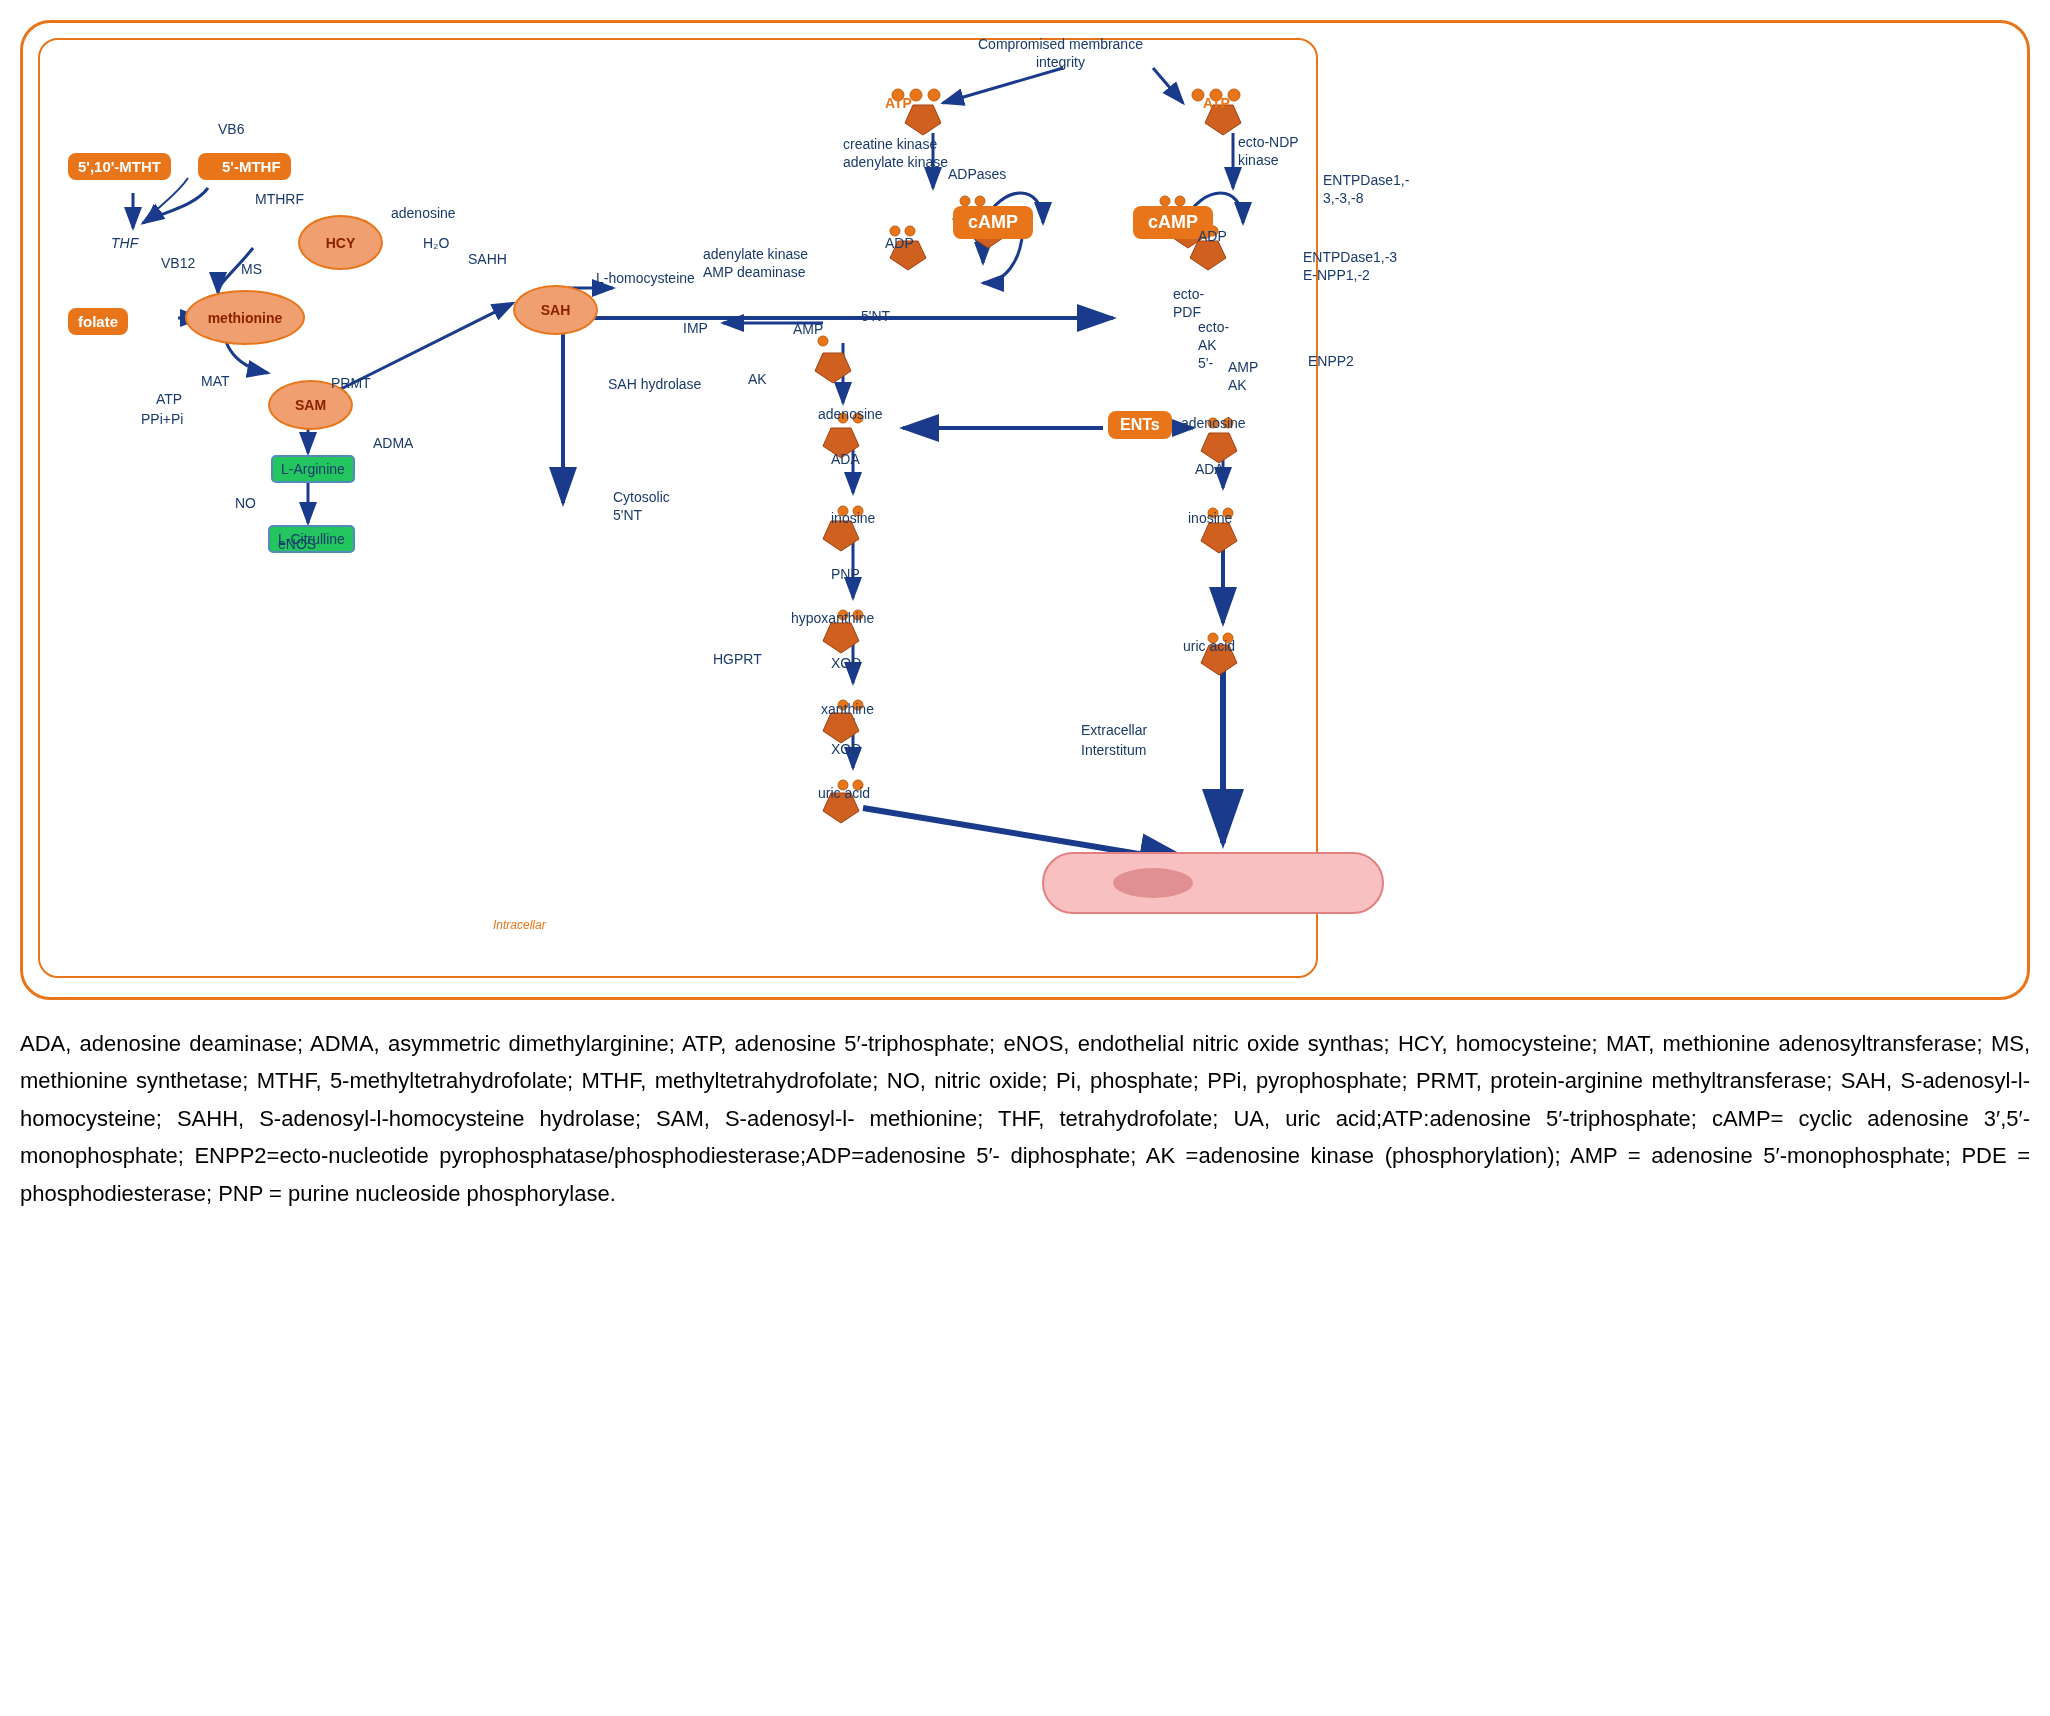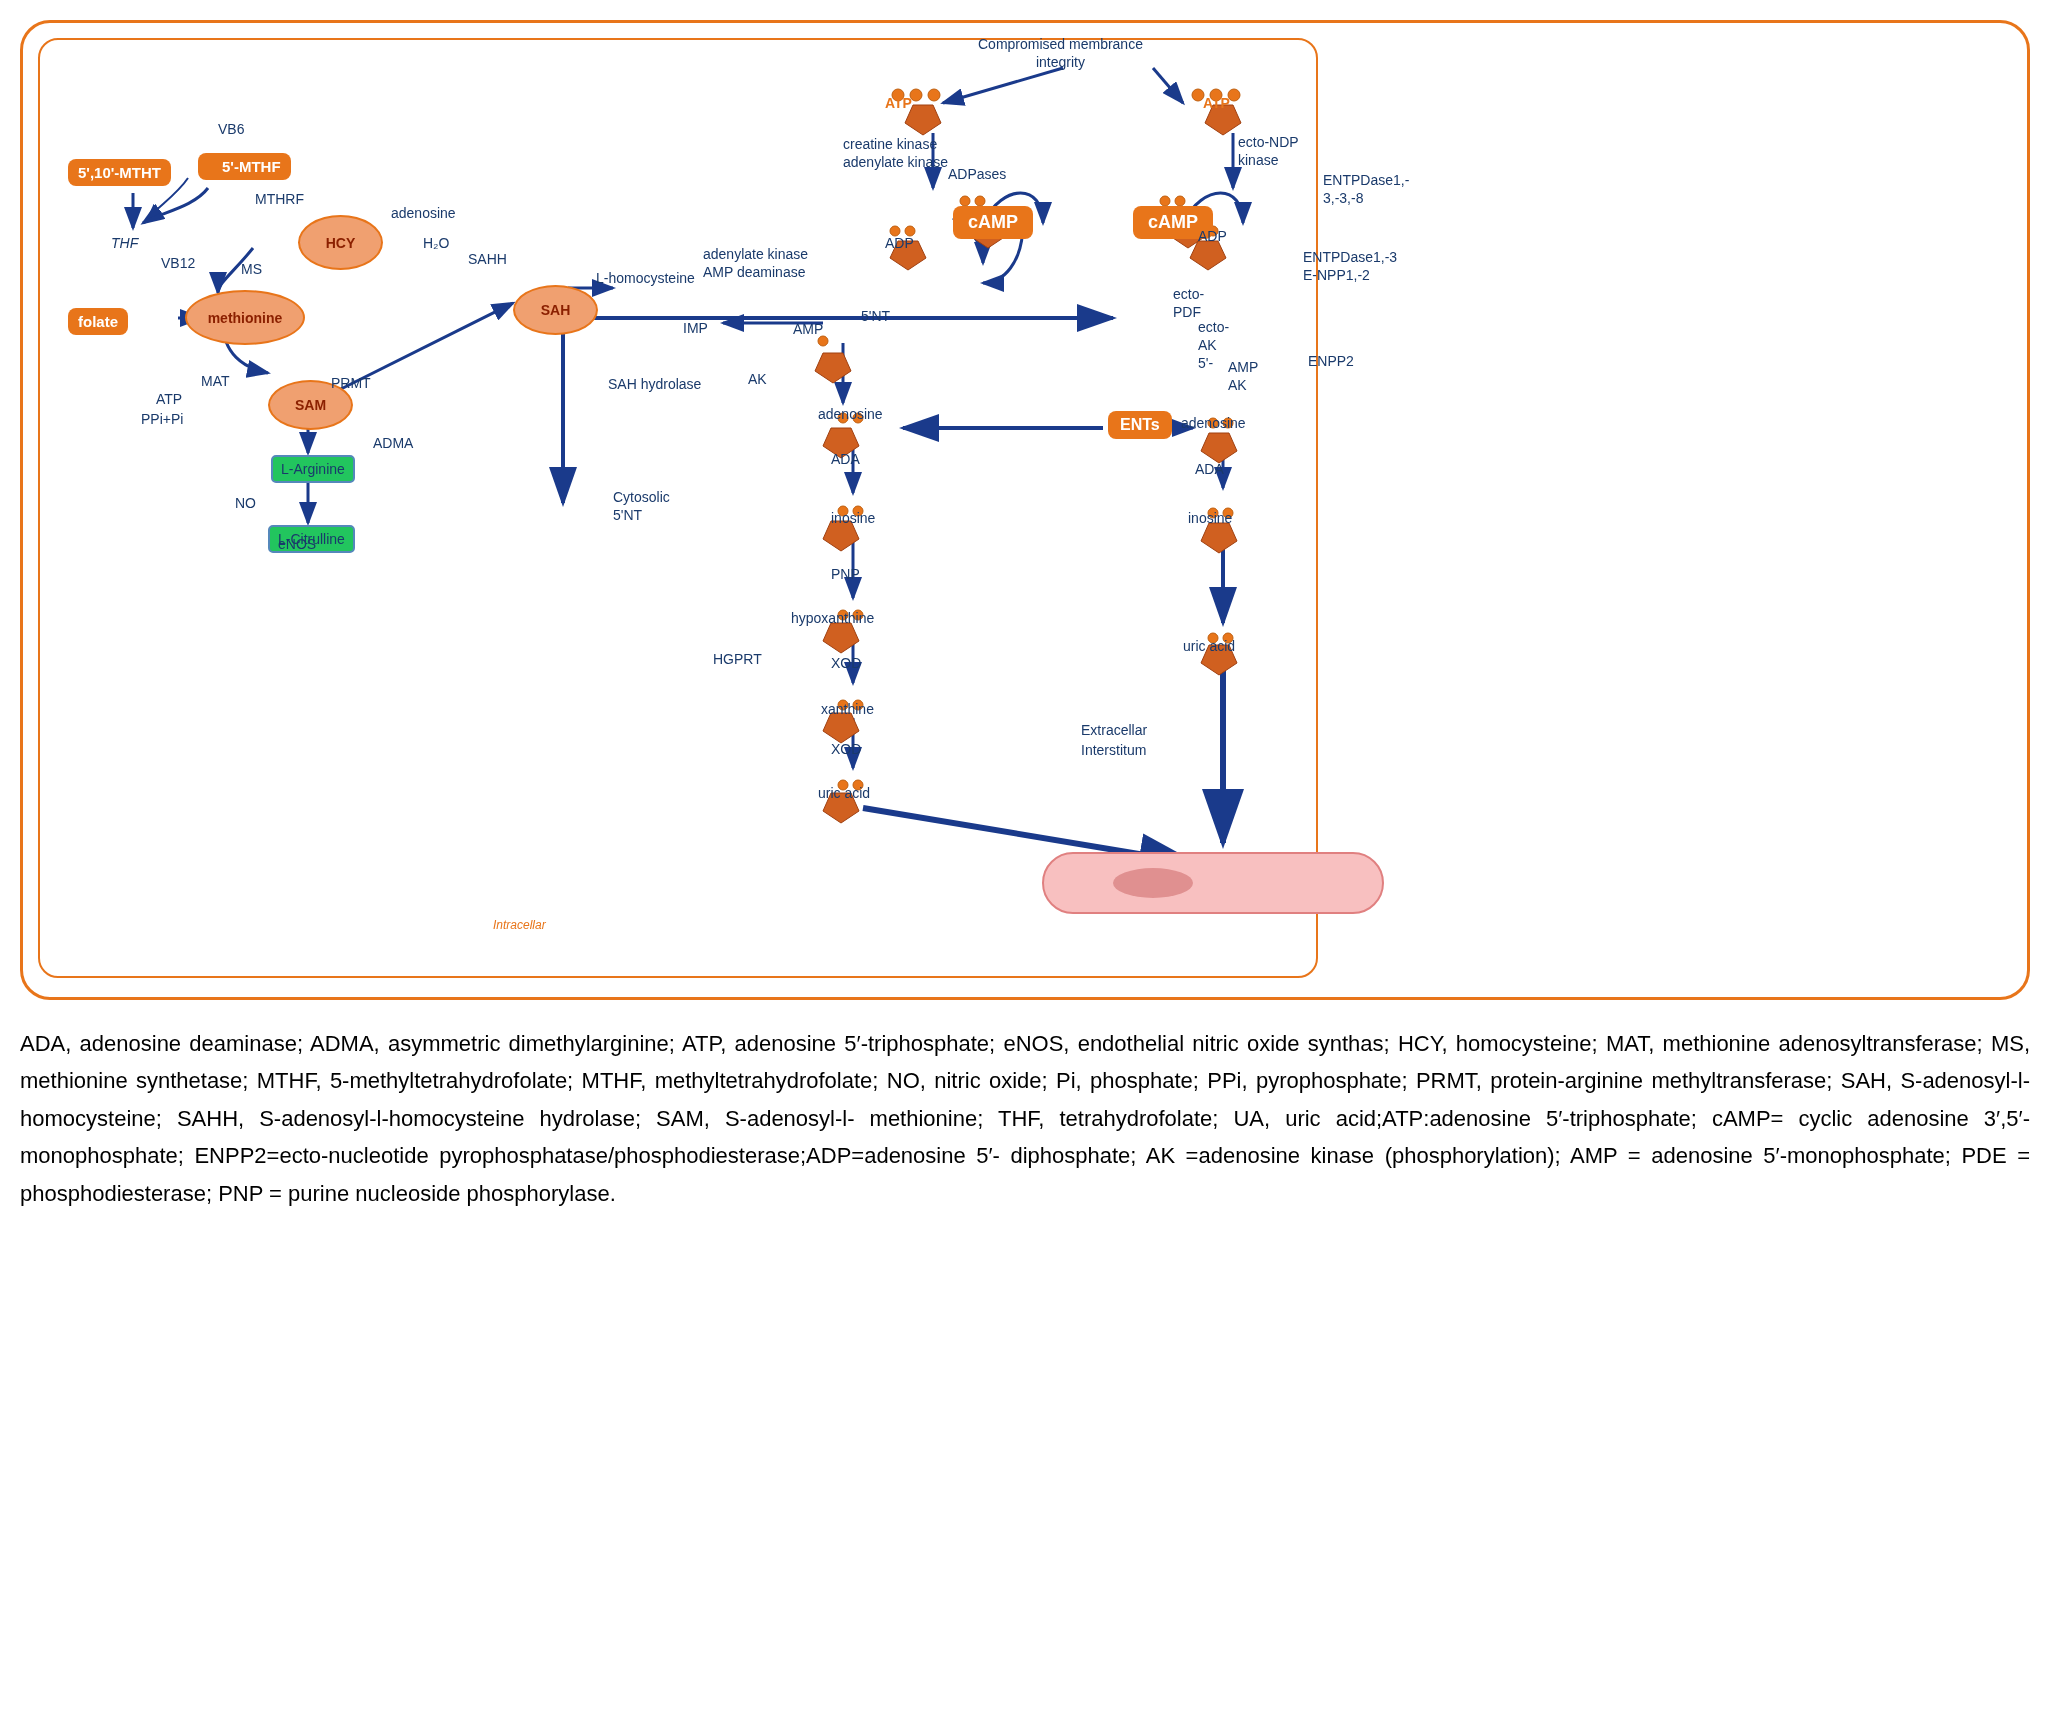--- a/index.html
+++ b/index.html
@@ -247,21 +247,21 @@
       <polygon points="1186,410 1206,410 1214,428 1196,440 1178,428" fill="#d06020" stroke="#a04010" stroke-width="1"></polygon>
 
       <polygon points="1186,500 1206,500 1214,518 1196,530 1178,518" fill="#d06020" stroke="#a04010" stroke-width="1"></polygon>
 
       <polygon points="1186,622 1206,622 1214,640 1196,652 1178,640" fill="#d06020" stroke="#a04010" stroke-width="1"></polygon>
 
       <rect x="1020" y="830" width="340" height="60" rx="30" fill="#f8c0c0" stroke="#e08080" stroke-width="2"></rect>
       <ellipse cx="1130" cy="860" rx="40" ry="15" fill="#e09090" stroke="none"></ellipse>
     </svg>
 
-    <div class="orange-box" style="left:45px; top:136px;text-align:center;">5',10'-MTHT</div>
+    <div class="orange-box" style="left:45px; top:130px;text-align:center;">5',10'-MTHT</div>
     <div class="orange-box" style="left:175px; top:130px;padding-left:24px;">5'-MTHF</div>
     <div class="orange-box" style="left:930px; top:183px; font-size:18px; padding:6px 15px;">cAMP</div>
     <div class="orange-box" style="left:1110px; top:183px; font-size:18px; padding:6px 15px;">cAMP</div>
     <div class="orange-box" style="left:1085px; top:388px; font-size:16px; padding:5px 12px;">ENTs</div>
 
     <div class="orange-box" style="left:45px; top:285px;">folate</div>
 
     <div class="orange-ellipse" style="left:275px; top:192px; width:85px; height:55px;">HCY</div>
     <div class="orange-ellipse" style="left:162px; top:267px; width:120px; height:55px;">methionine</div>
     <div class="orange-ellipse" style="left:245px; top:357px; width:85px; height:50px;">SAM</div>

